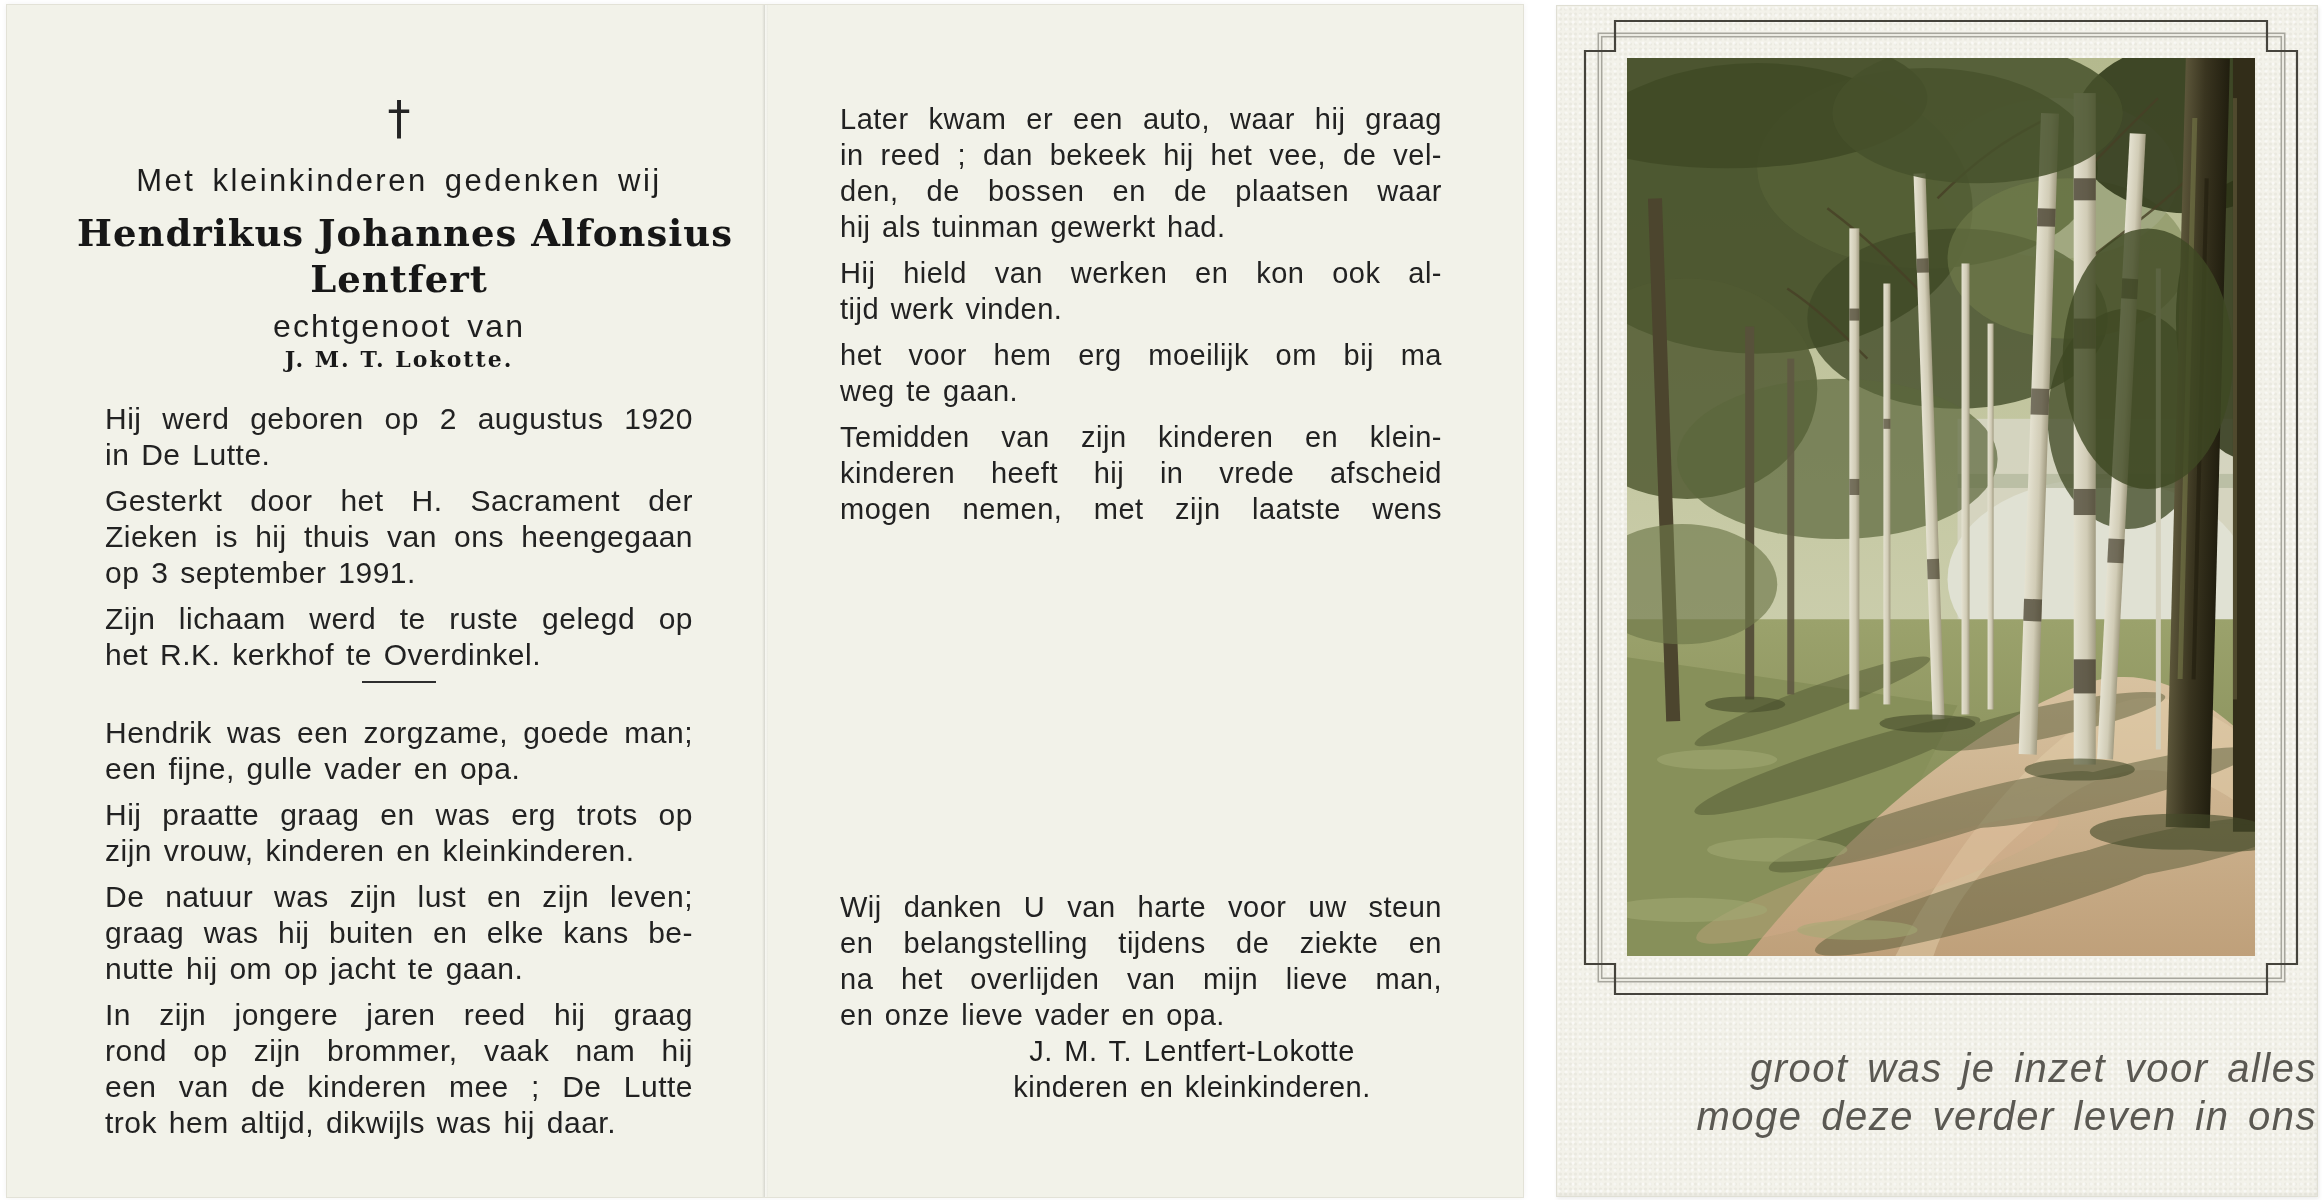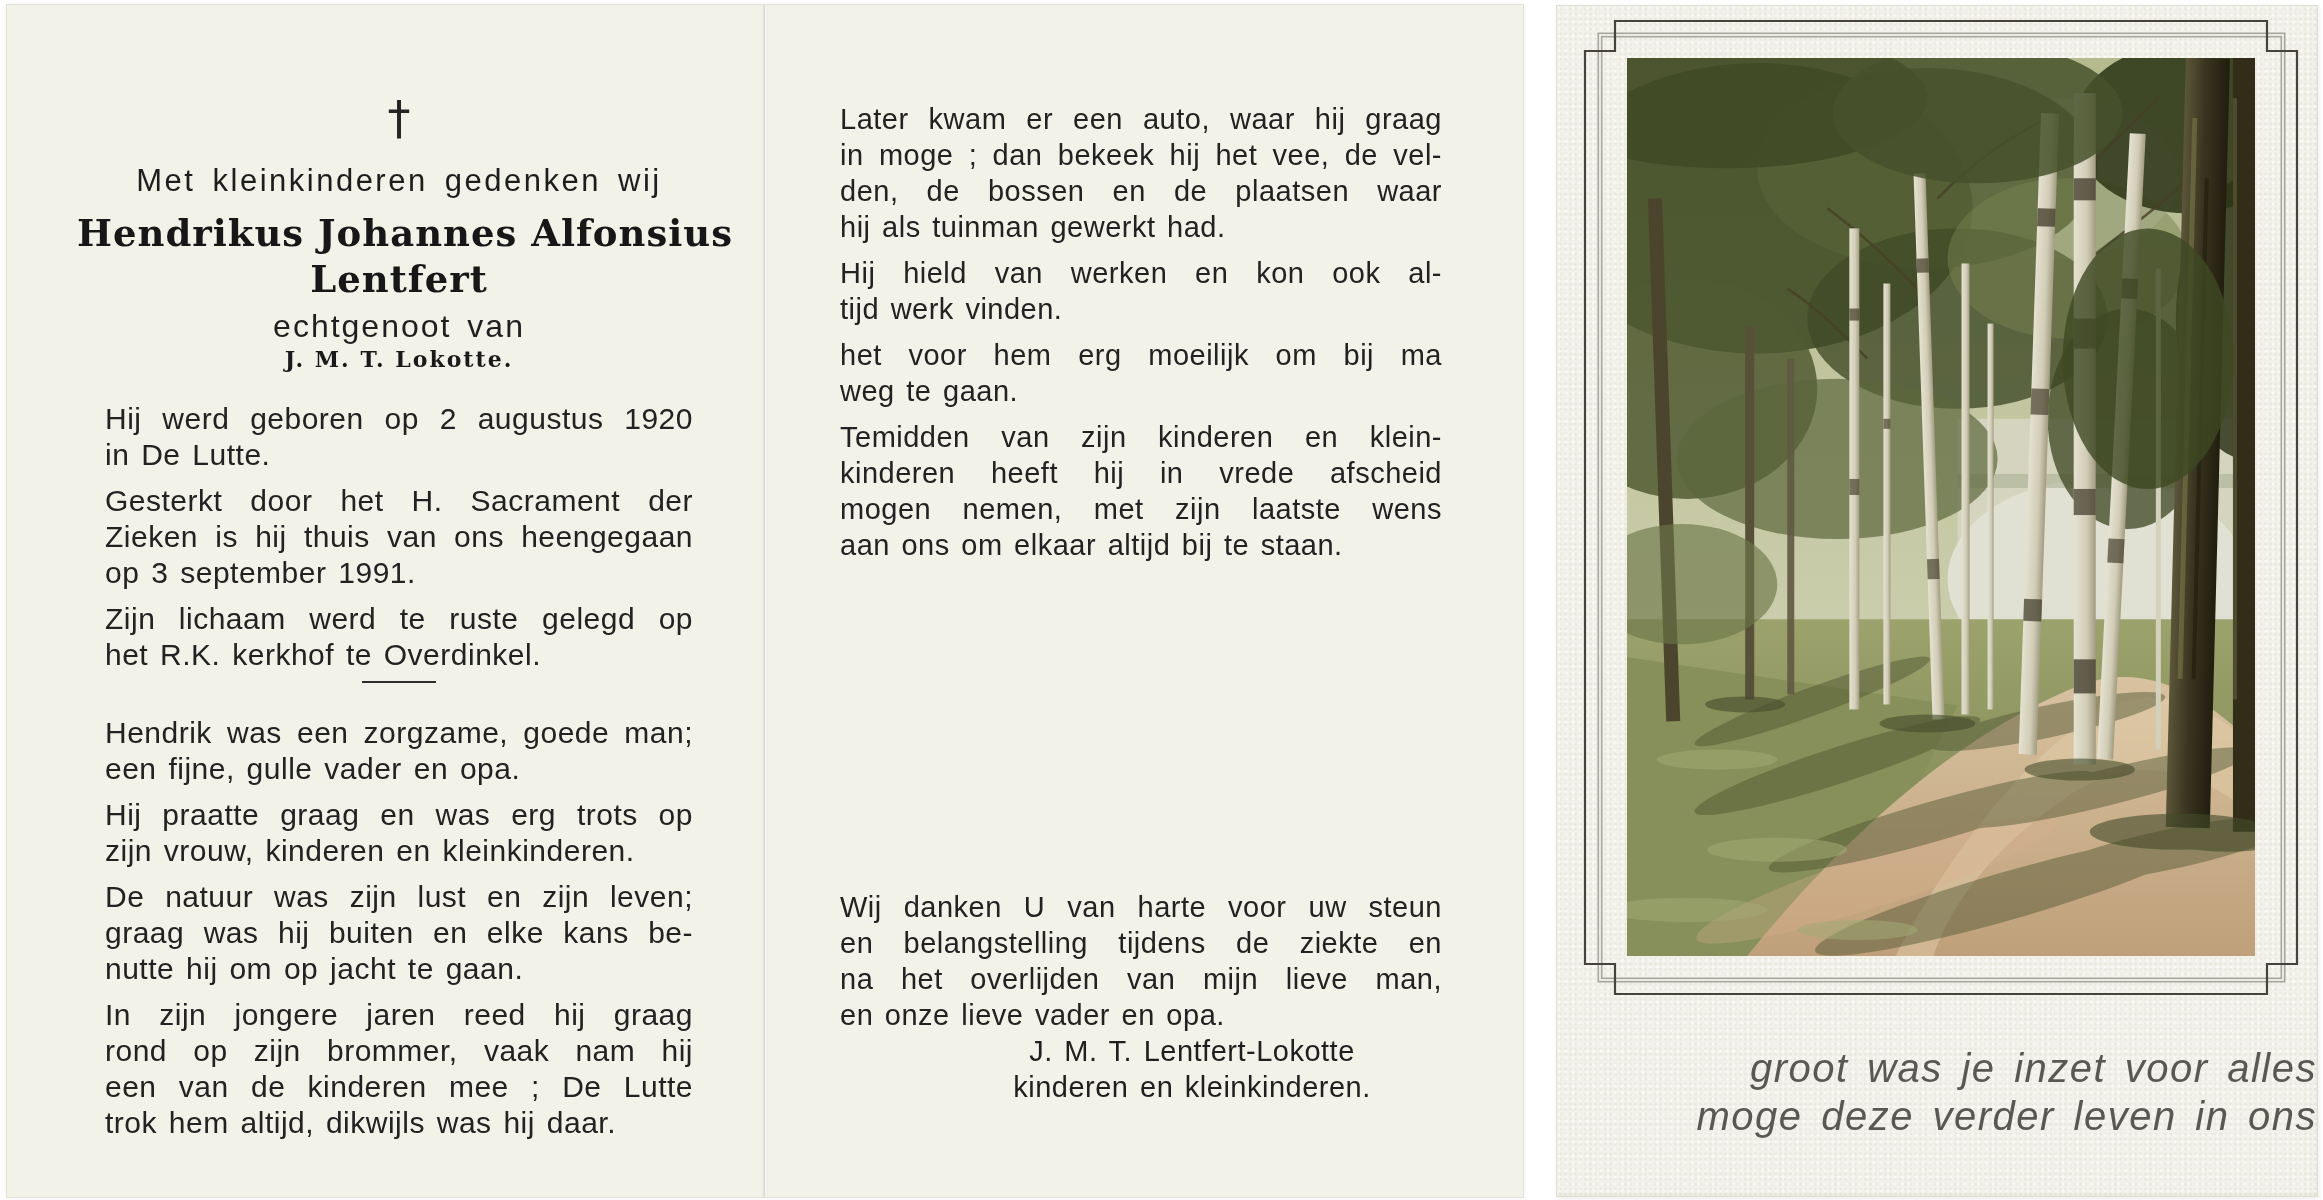--- a/index.html
+++ b/index.html
@@ -144,37 +144,36 @@
             <div class="tline">een van de kinderen mee ; De Lutte</div>
             <div class="tline tlast">trok hem altijd, dikwijls was hij daar.</div>
           </div>
         </div>
     </section>
 
     <section class="panel-mid">
       <div class="bodyblock block-m1">
           <div class="para">
             <div class="tline">Later kwam er een auto, waar hij graag</div>
-            <div class="tline">in moge ; dan bekeek hij het vee, de vel-</div>
+            <div class="tline">in reed ; dan bekeek hij het vee, de vel-</div>
             <div class="tline">den, de bossen en de plaatsen waar</div>
             <div class="tline tlast">hij als tuinman gewerkt had.</div>
           </div>
           <div class="para">
             <div class="tline">Hij hield van werken en kon ook al-</div>
             <div class="tline tlast">tijd werk vinden.</div>
           </div>
           <div class="para">
             <div class="tline">het voor hem erg moeilijk om bij ma</div>
             <div class="tline tlast">weg te gaan.</div>
           </div>
           <div class="para">
             <div class="tline">Temidden van zijn kinderen en klein-</div>
             <div class="tline">kinderen heeft hij in vrede afscheid</div>
             <div class="tline">mogen nemen, met zijn laatste wens</div>
-            <div class="tline tlast">aan ons om elkaar altijd bij te staan.</div>
           </div>
         </div>
       <div class="bodyblock block-thanks">
           <div class="para">
             <div class="tline">Wij danken U van harte voor uw steun</div>
             <div class="tline">en belangstelling tijdens de ziekte en</div>
             <div class="tline">na het overlijden van mijn lieve man,</div>
             <div class="tline tlast">en onze lieve vader en opa.</div>
           </div>
         </div>

